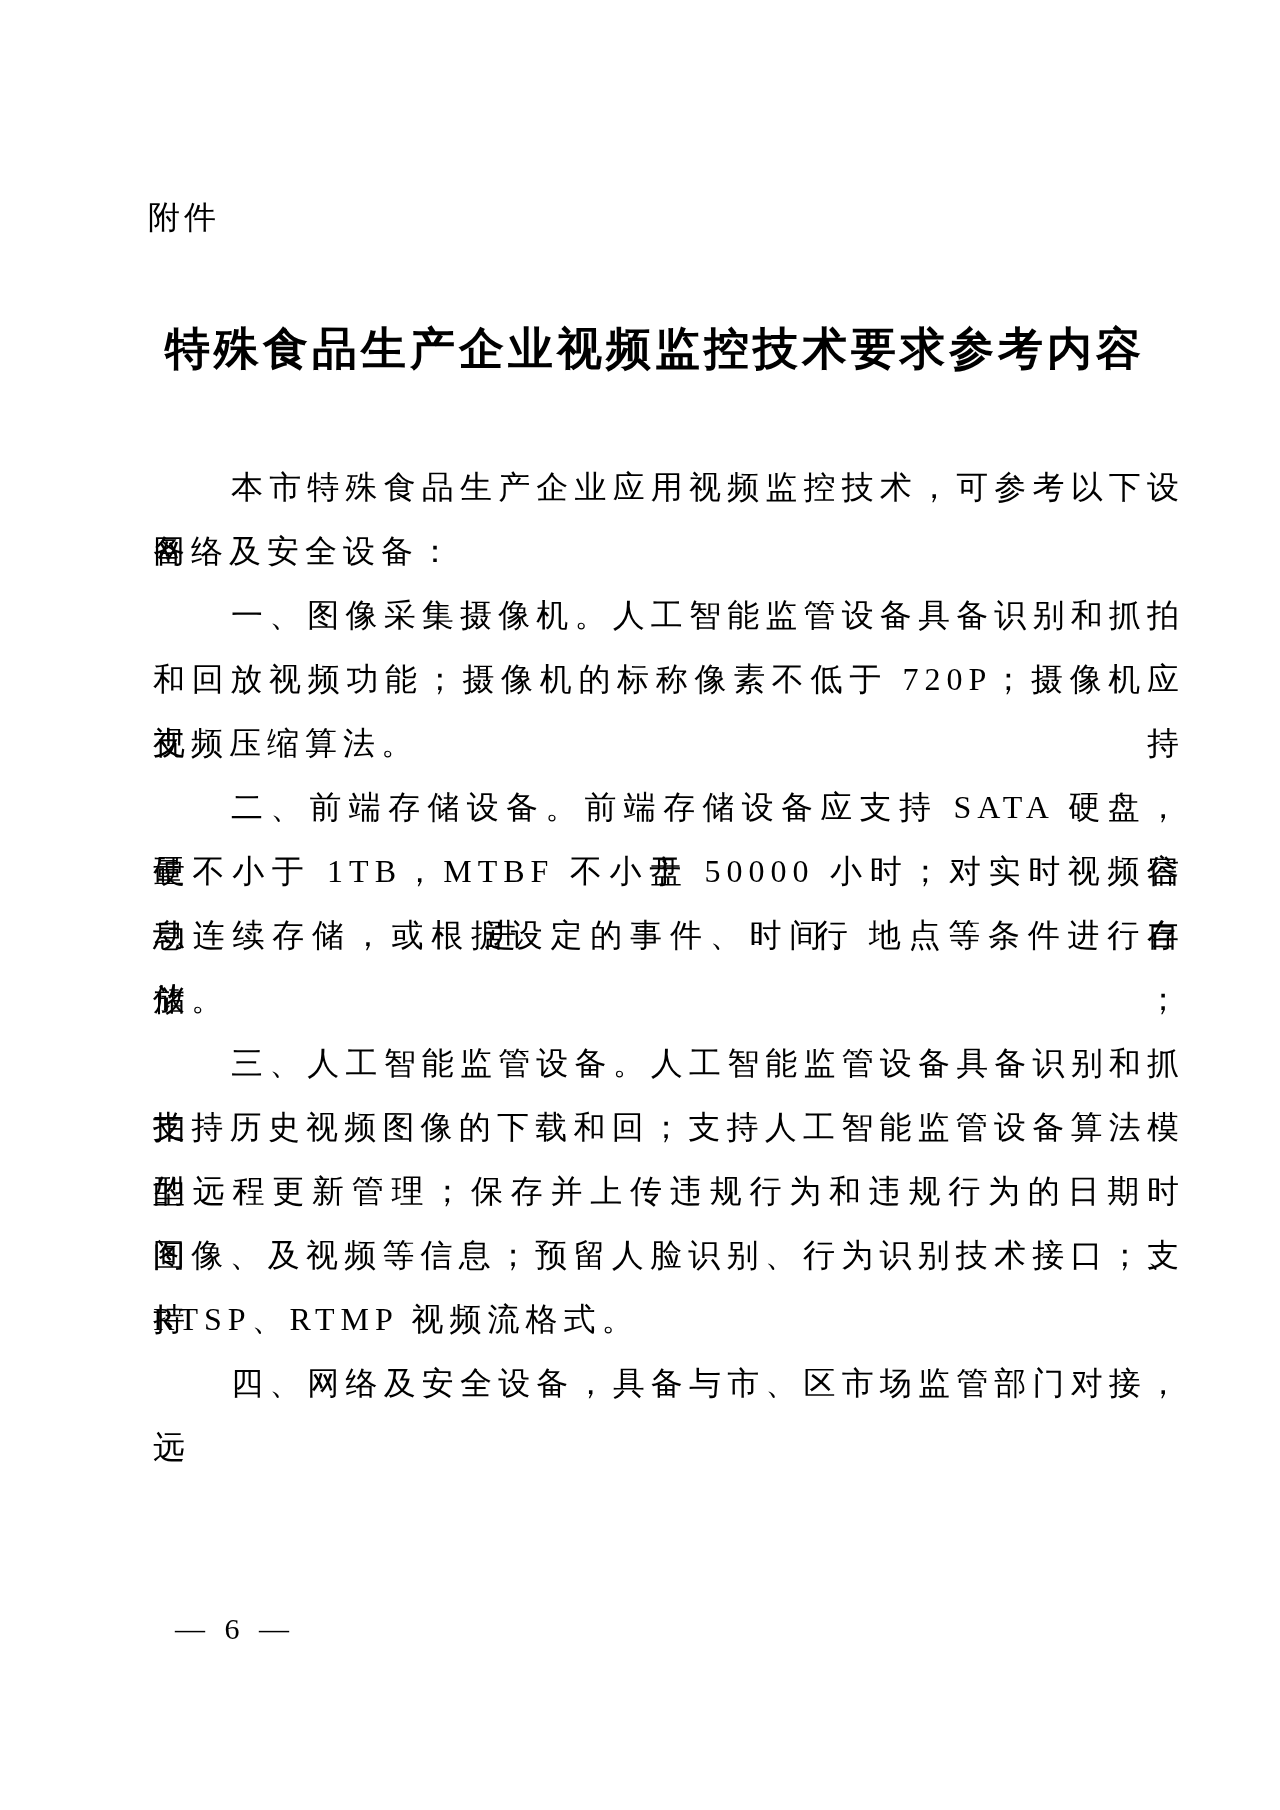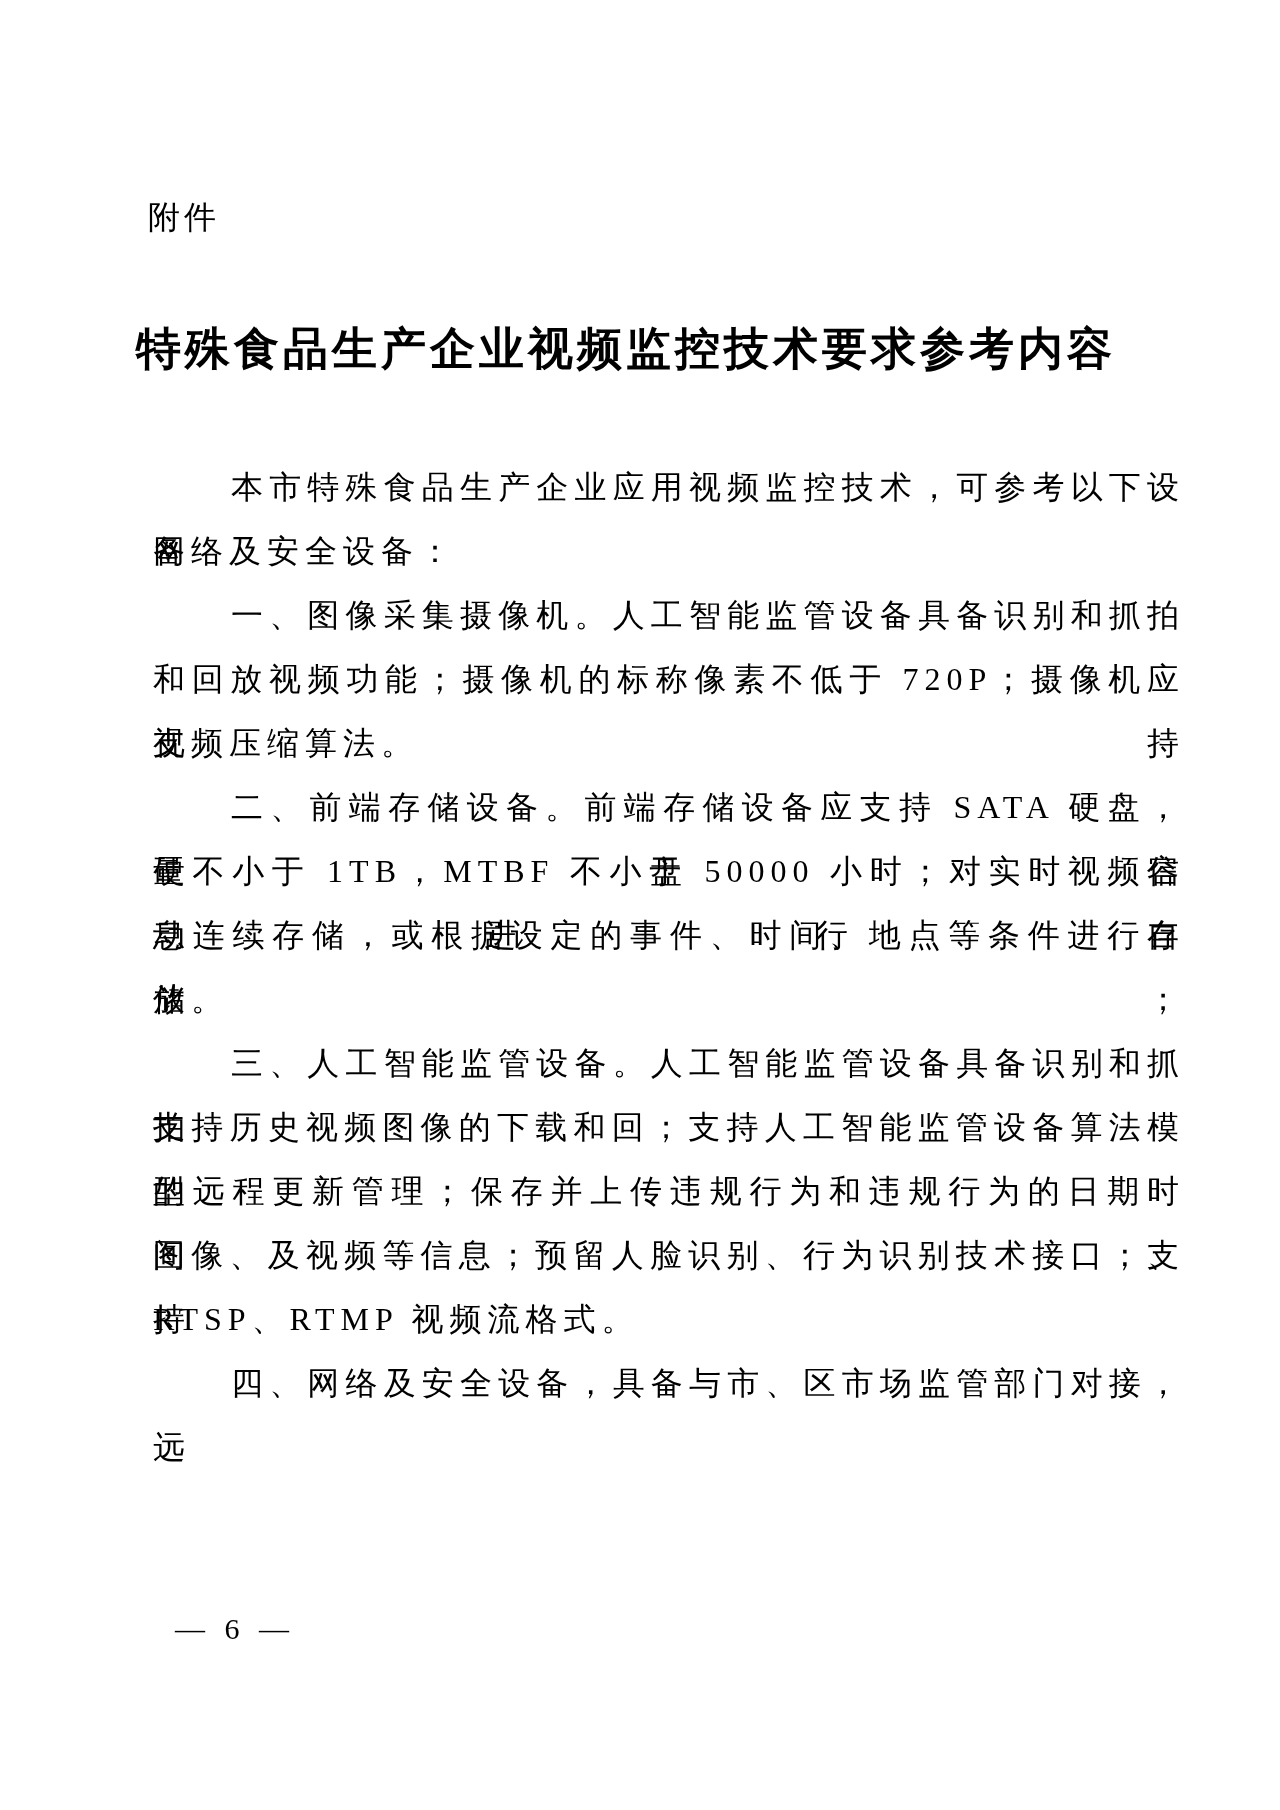--- a/index.html
+++ b/index.html
@@ -20,21 +20,21 @@
     position: absolute;
     left: 148px;
     top: 196px;
     font-size: 32px;
     letter-spacing: 4px;
     font-family: "Liberation Sans", "DejaVu Sans", sans-serif;
     color: #000;
   }
   .doc-title {
     position: absolute;
-    left: 111px;
+    left: 140px;
     top: 322px;
     width: 1030px;
     text-align: center;
     font-size: 45px;
     font-weight: bold;
     letter-spacing: 4px;
     line-height: 54px;
     color: #000;
     white-space: nowrap;
   }

